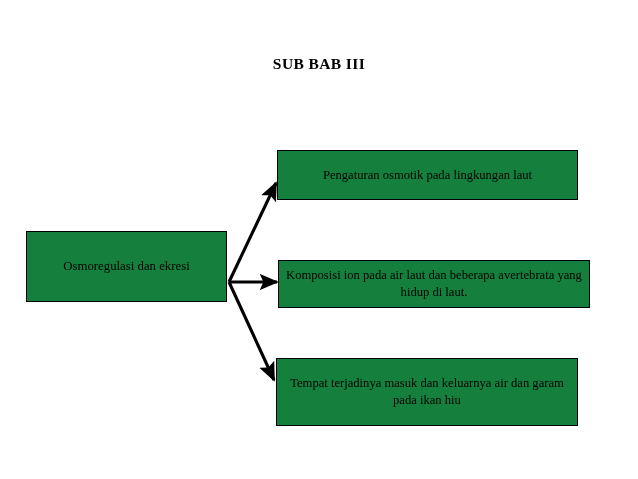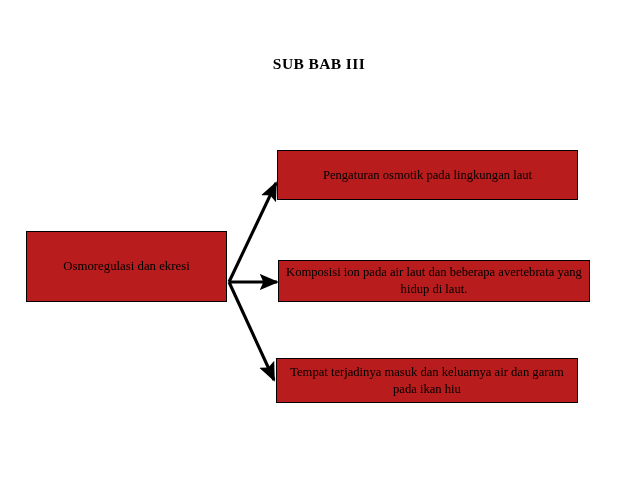--- a/index.html
+++ b/index.html
@@ -28,21 +28,21 @@
     font-size: 15.5px;
     font-weight: bold;
     letter-spacing: 0.4px;
     line-height: 1.1;
     white-space: nowrap;
   }
   .node {
     position: absolute;
     box-sizing: border-box;
     border: 1.6px solid #000000;
-    background: #b91c1c;
+    background: #15803d;
     display: flex;
     align-items: center;
     justify-content: center;
     text-align: center;
     font-size: 12.6px;
     line-height: 1.32;
     padding: 2px 6px;
     z-index: 2;
   }
   .node > span {
@@ -59,27 +59,27 @@
   #node-top {
     left: 277px;
     top: 118px;
     width: 301px;
     height: 50px;
   }
   #node-mid {
     left: 278px;
     top: 228px;
     width: 312px;
-    height: 42px;
+    height: 48px;
   }
   #node-bottom {
     left: 276px;
     top: 326px;
     width: 302px;
-    height: 45px;
+    height: 68px;
   }
   #edges {
     position: absolute;
     left: 0;
     top: 0;
     width: 638px;
     height: 479px;
     z-index: 1;
   }
 </style>

